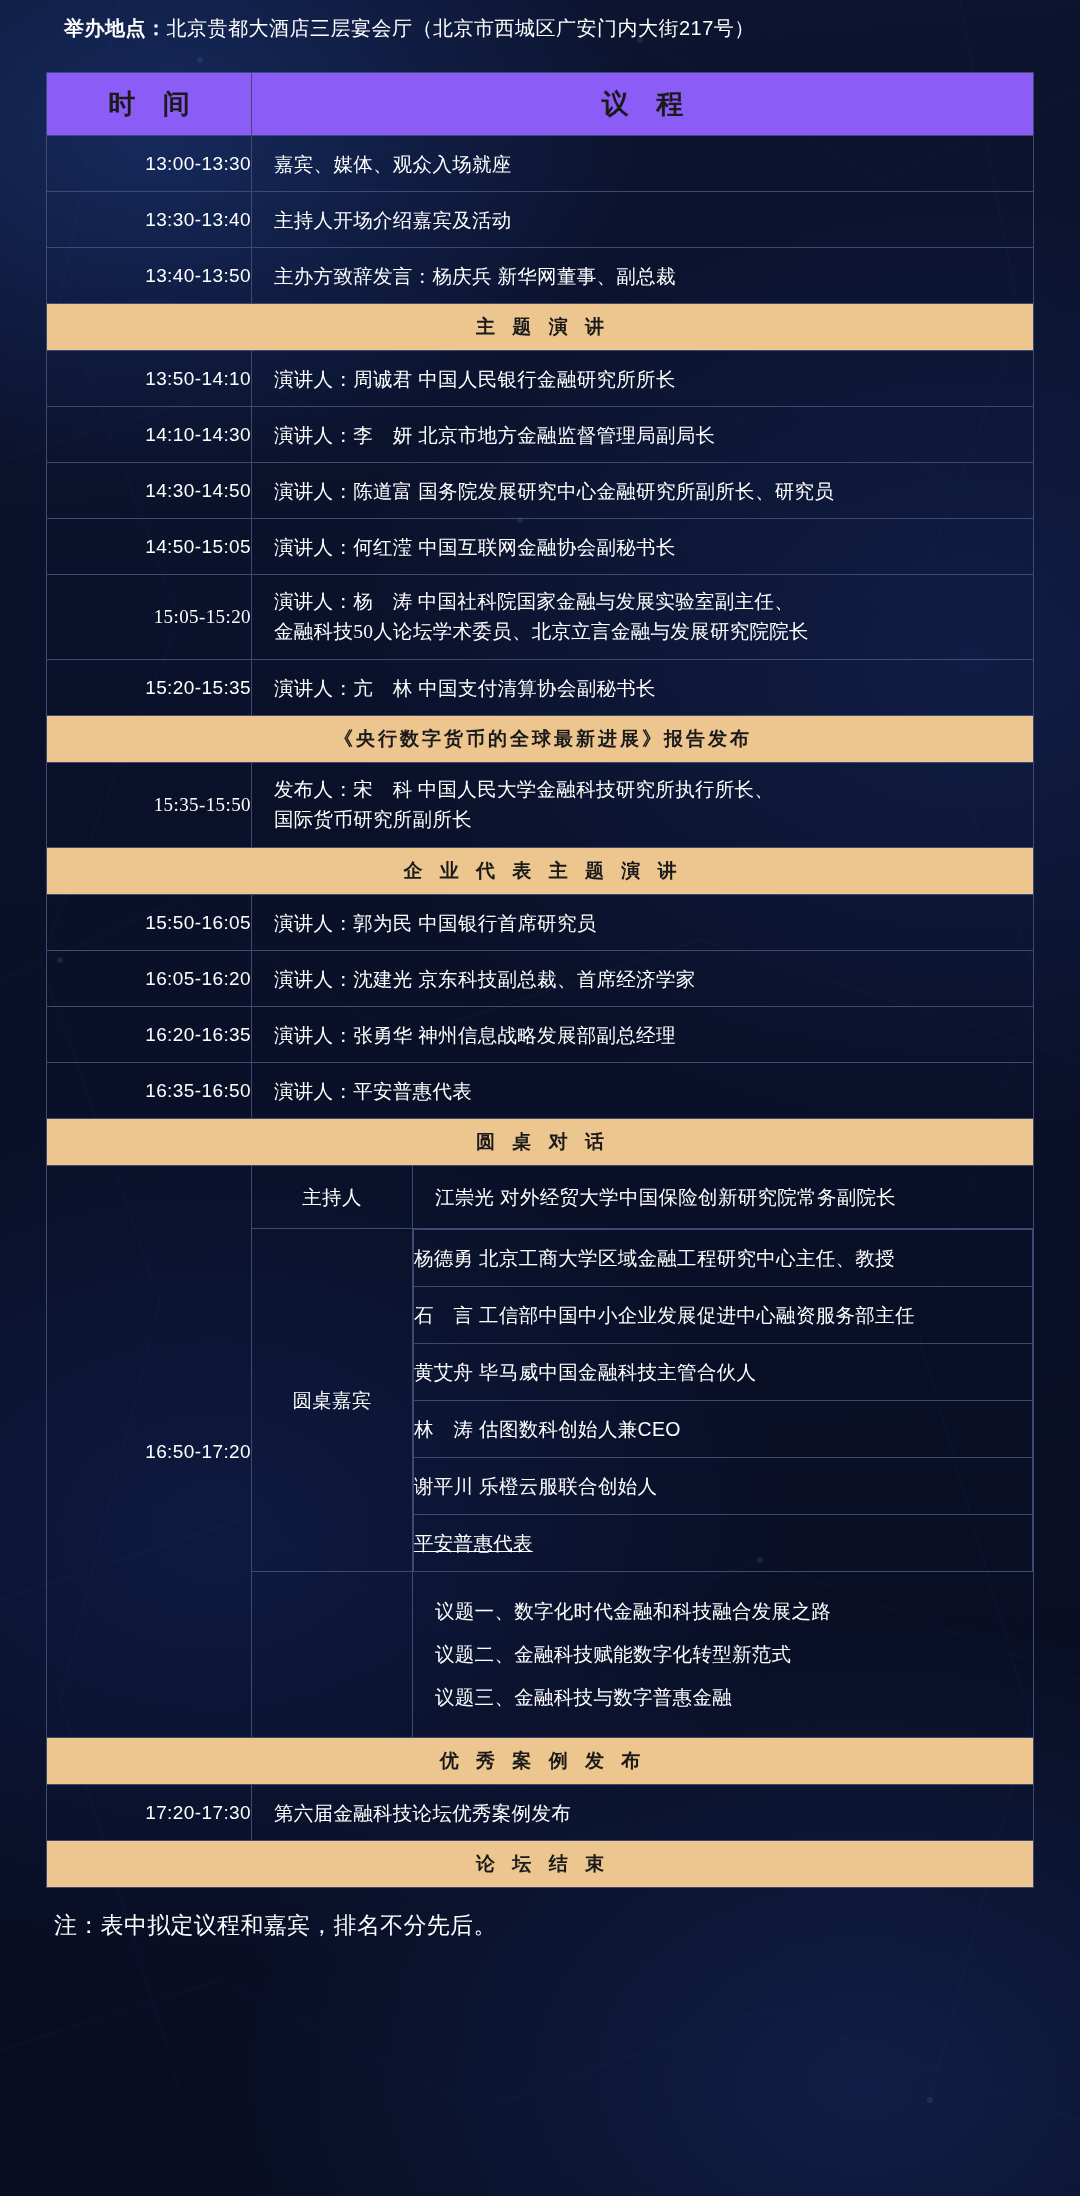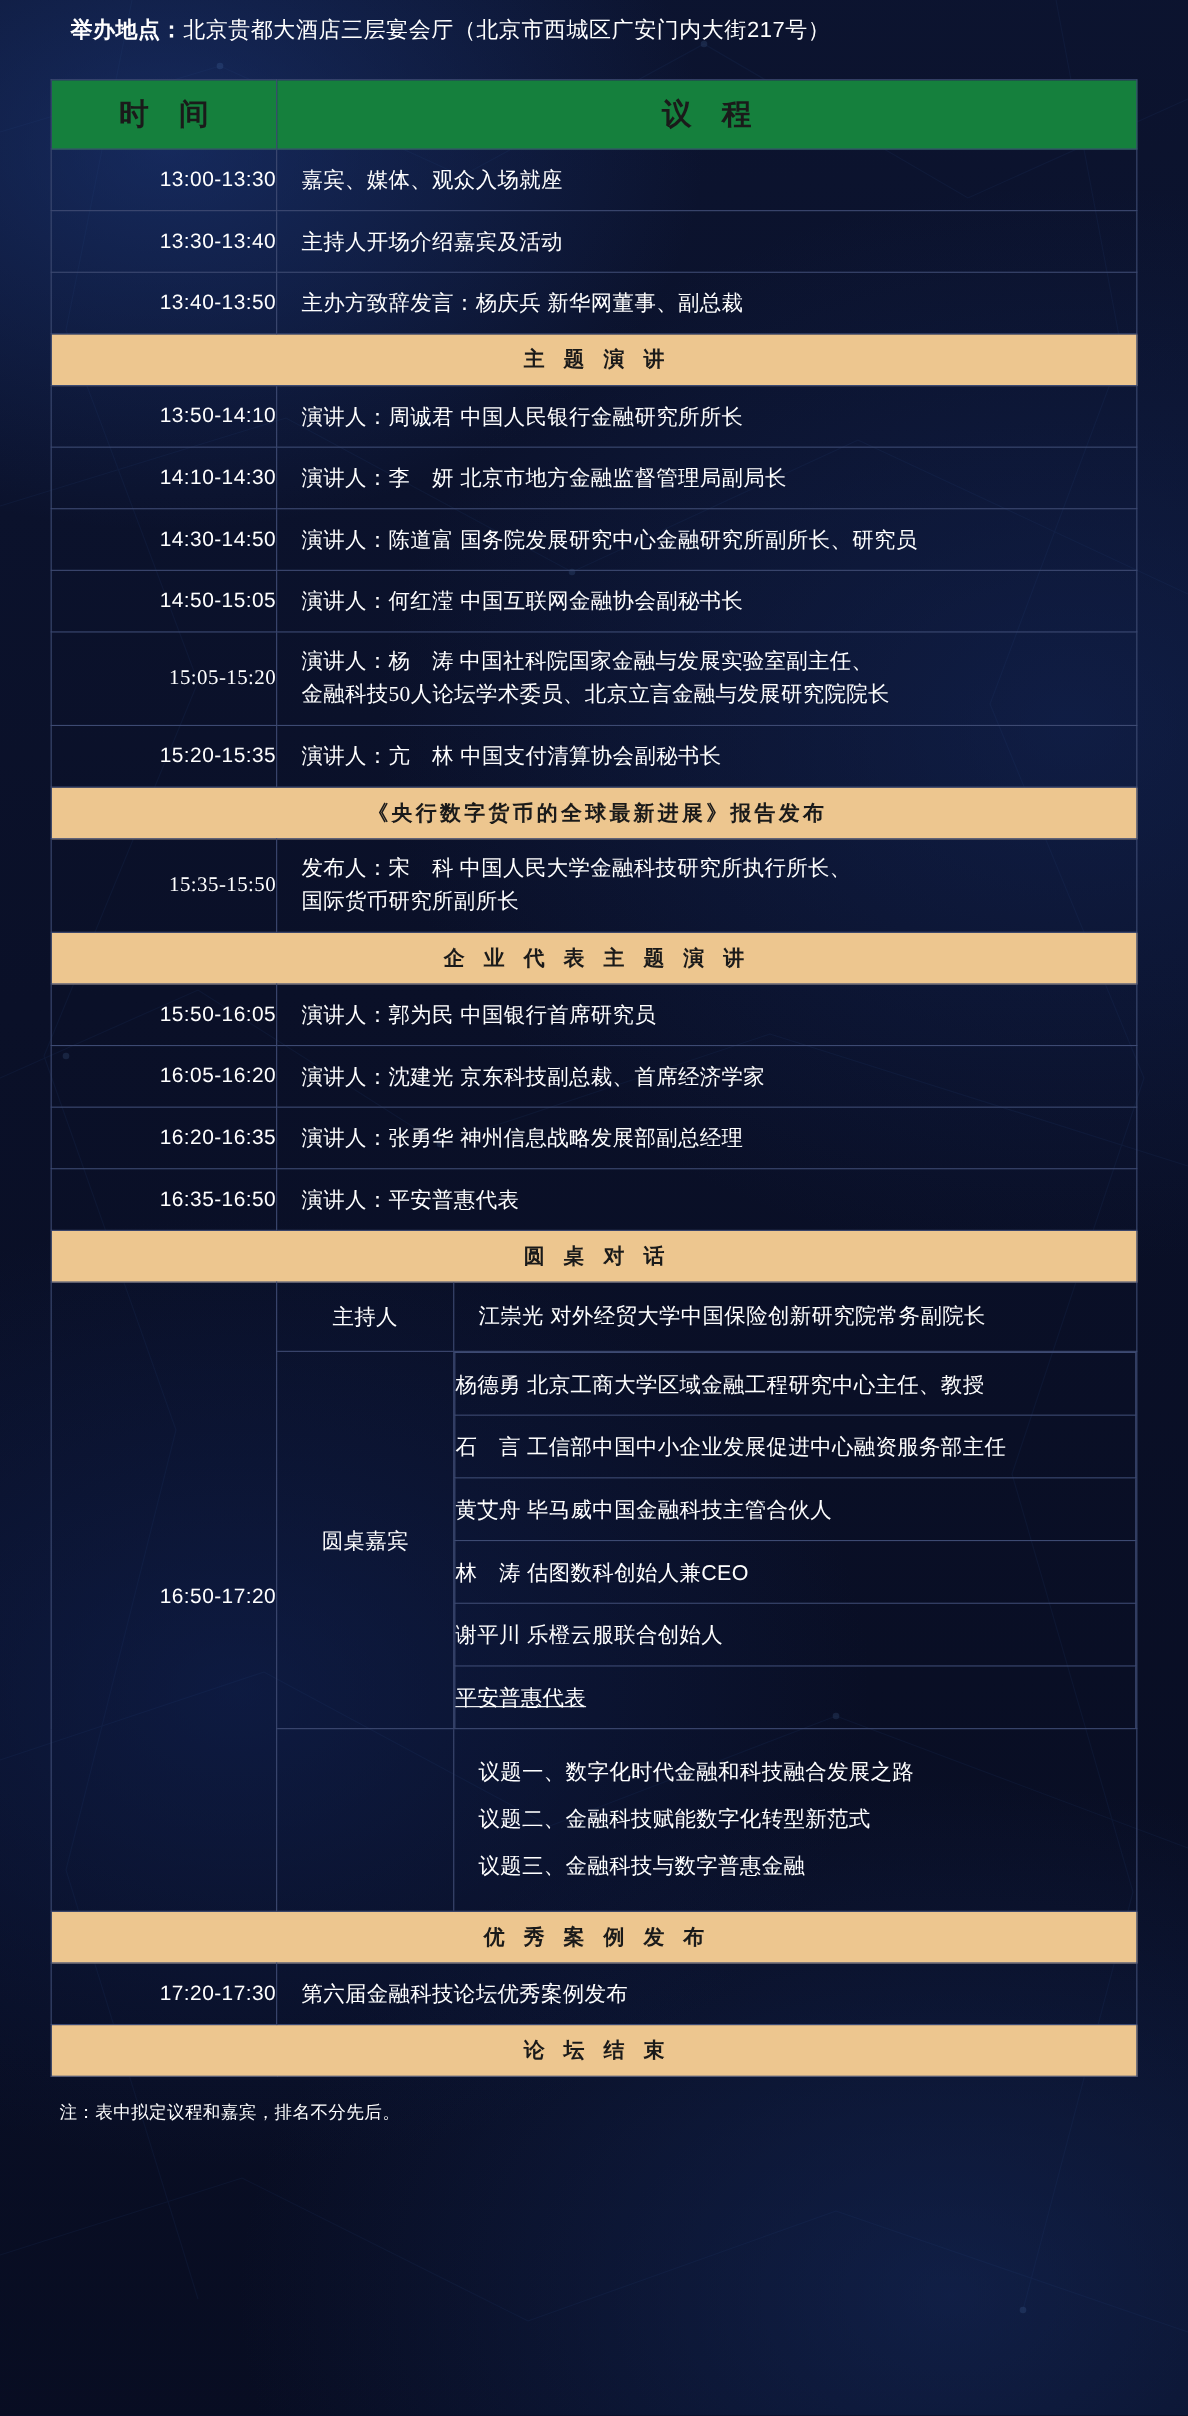--- a/index.html
+++ b/index.html
@@ -53,21 +53,21 @@
     width: 988px;
     table-layout: fixed;
   }
   table.agenda td, table.agenda th {
     border: 1px solid #3d4a72;
     padding: 0;
     vertical-align: middle;
   }
 
   .hdr {
-    background: #15803d;
+    background: #8b5cf6;
     color: #1a1a1a;
     text-align: center;
     font-size: 27px;
     font-weight: bold;
     letter-spacing: 10px;
     height: 62px;
     text-indent: 10px;
   }
   .section-row td {
     background: #edc68f;
@@ -123,21 +123,21 @@
   .guest-table tr:last-child td { border-bottom: 0; text-decoration: underline; }
 
   .topics-cell {
     padding: 18px 0 18px 22px !important;
     font-size: 19.5px;
     line-height: 43px;
     letter-spacing: 0.3px;
   }
   .note {
     padding: 22px 0 0 54px;
-    font-size: 16px;
+    font-size: 23px;
     color: #ffffff;
     letter-spacing: 0.3px;
   }
 </style>
 </head>
 <body>
 
 <div class="bg"></div>
 <svg class="bg-lines" width="1080" height="2196">
   <g stroke="#2a4b86" stroke-width="1" fill="none" opacity="0.5">

